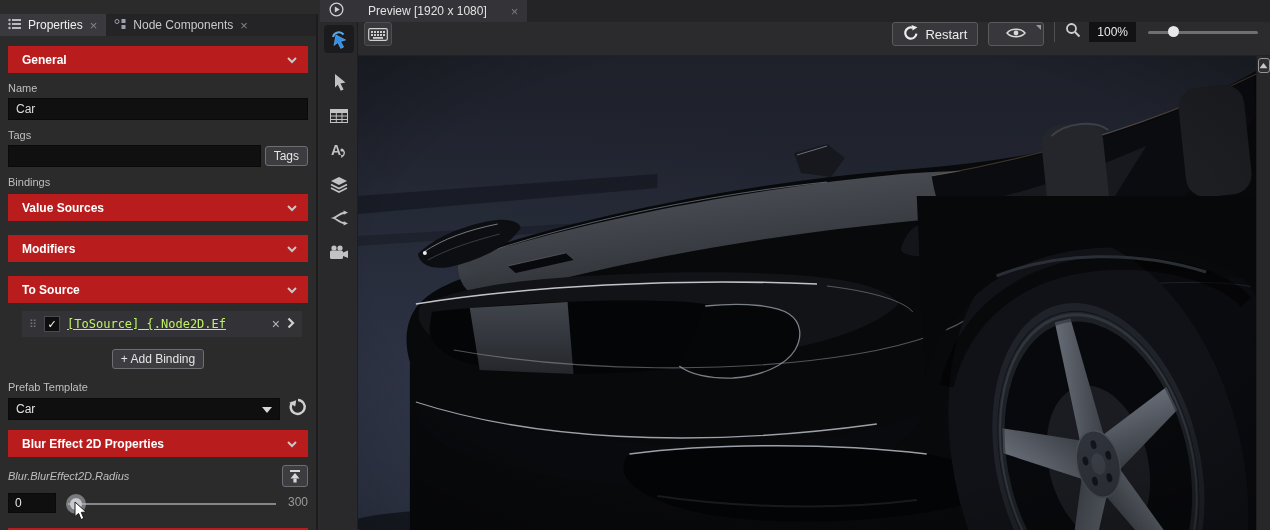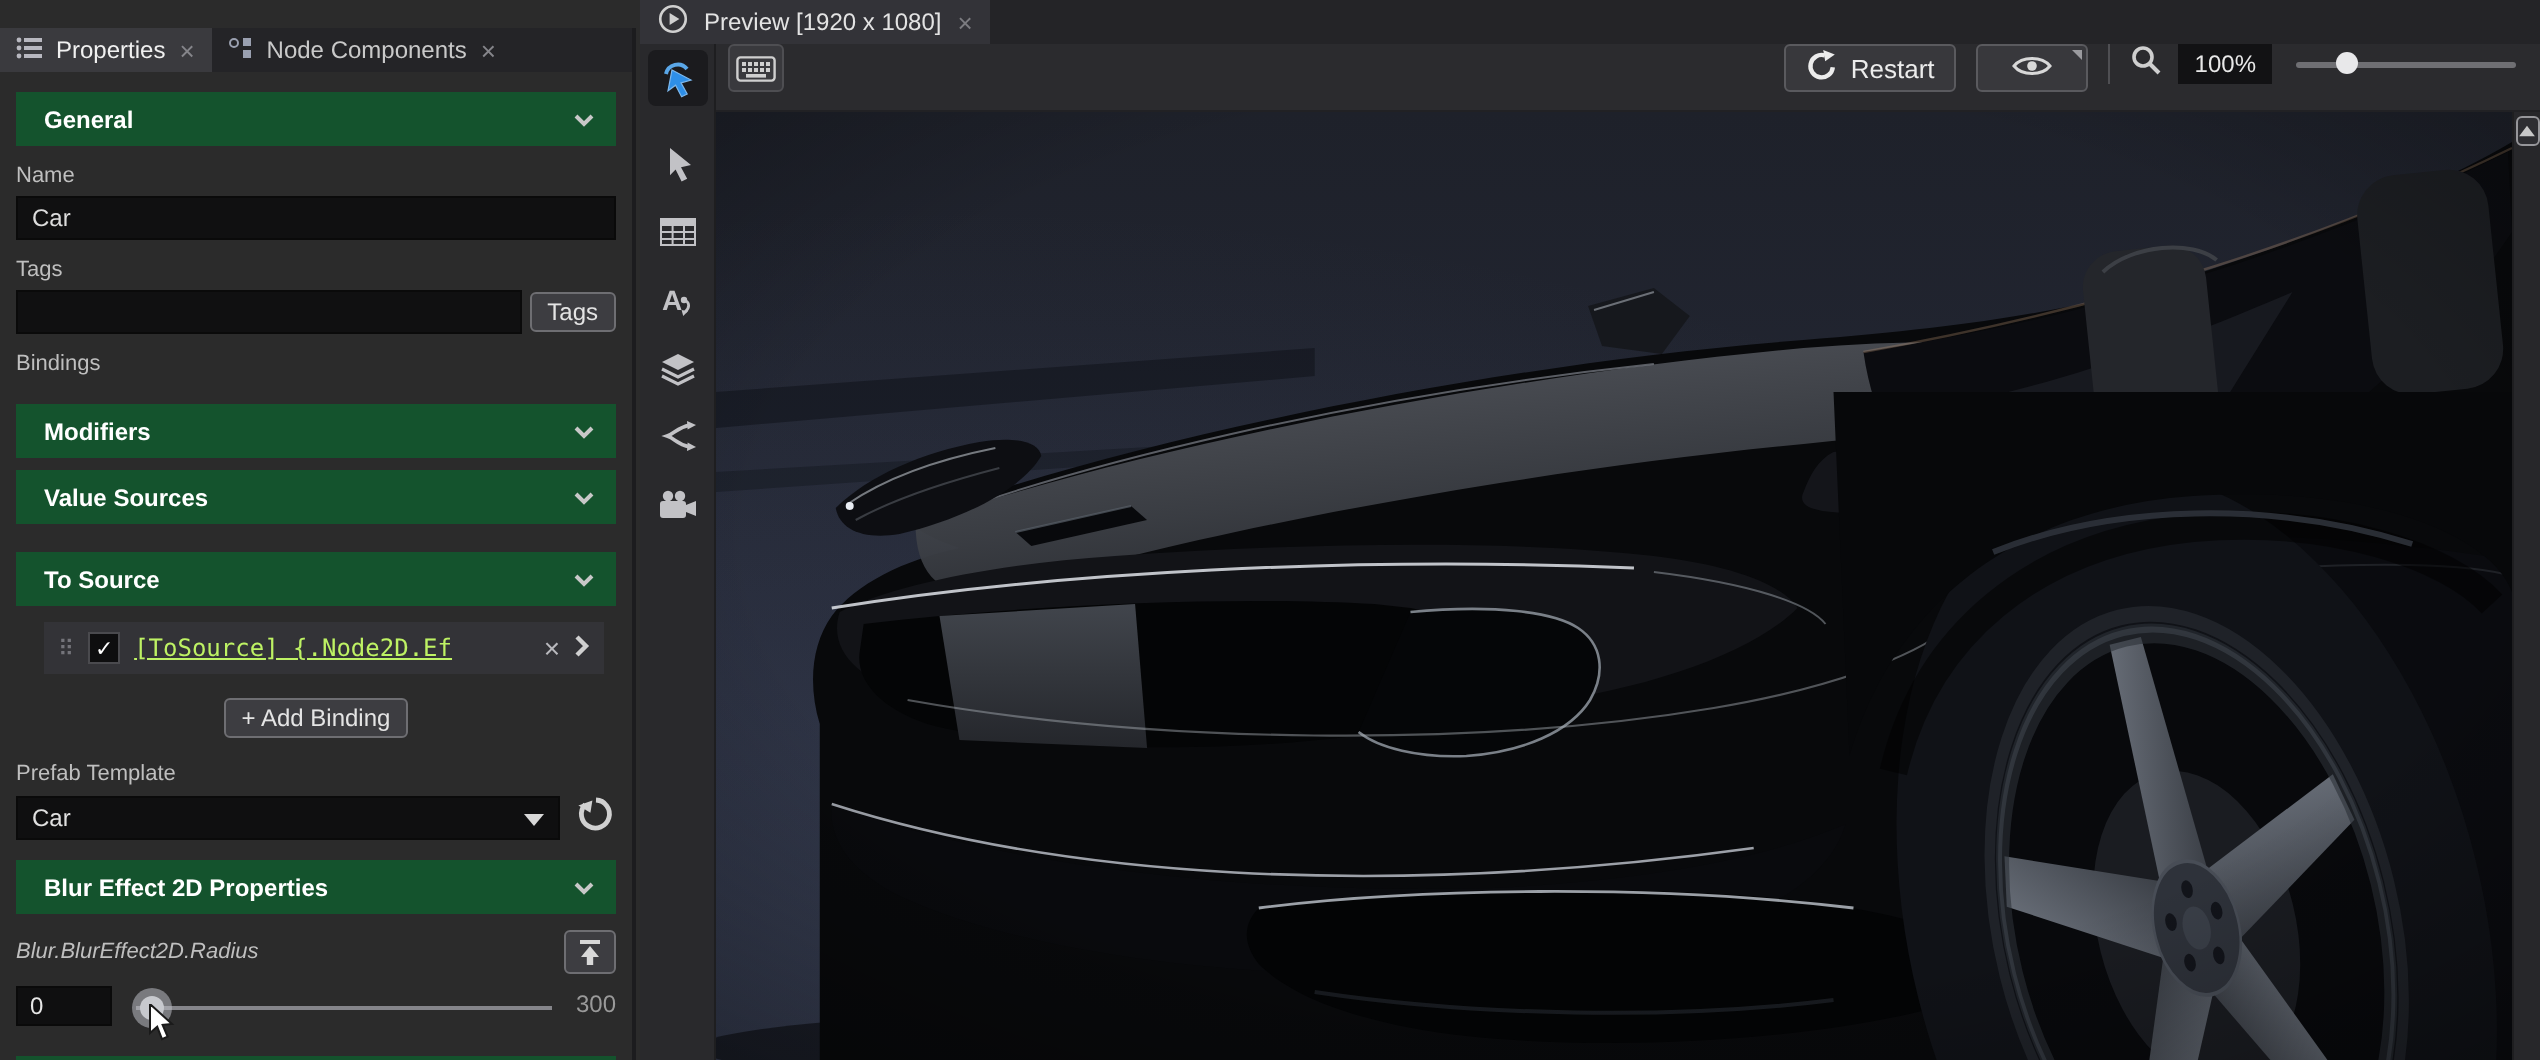--- a/index.html
+++ b/index.html
@@ -7,21 +7,21 @@
   body { font-family:"Liberation Sans", sans-serif; font-size:12px; color:#e6e6e6; }
   .app { position:relative; width:1270px; height:530px; background:#2b2b2b; }
 
   
   .left-panel { position:absolute; left:0; top:14px; width:318px; height:530px; background:#2b2b2b; border-right:2px solid #1c1c1e; }
   .tabbar { display:flex; height:22px; background:#242427; align-items:stretch; }
   .tab { display:flex; align-items:center; gap:6px; padding:0 8px; color:#c9c9c9; cursor:default; }
   .tab.active { background:#3a3a3e; color:#f0f0f0; }
   .tab .close { color:#85858a; font-size:13px; line-height:1; padding:0 1px; }
   .panel-body { padding:4px 8px 0 8px; }
-  .section-hdr { display:flex; align-items:center; justify-content:space-between; height:27px; background:#14532d; padding:0 10px 0 14px; margin-top:6px;gap:44px; }
+  .section-hdr { display:flex; align-items:center; justify-content:space-between; height:27px; background:#b91c1c; padding:0 10px 0 14px; margin-top:6px;gap:44px; }
   .section-hdr .title { font-weight:bold; font-size:12px; color:#ffffff; }
   .field-label { color:#bfbfbf; font-size:11px; margin-top:9px; }
   .text-input { width:100%; height:22px; background:#101011; border:1px solid #0a0a0a; color:#dcdcdc; font-family:"Liberation Sans",sans-serif; font-size:12px; padding:0 7px; margin-top:4px; outline:none; }
   .row { display:flex; gap:4px; align-items:center; margin-top:4px; }
   .btn { background:#3d3d41; border:1px solid #6e6e72; border-radius:3px; color:#e4e4e4; font-size:12px; padding:2px 8px; cursor:default; }
   .binding-row { display:flex; align-items:center; gap:7px; height:26px; background:#333337; margin:8px 6px 0 14px; padding:0 7px; }
   .drag-dots { color:#74747a; font-size:11px; }
   .checkbox { width:16px; height:16px; background:#0e0e0f; border:1px solid #4a4a4e; display:flex; align-items:center; justify-content:center; color:#fff; font-size:11px; }
   .bind-expr { flex:1; font-family:"DejaVu Sans Mono", monospace; font-size:12px; color:#bef264; text-decoration:underline; white-space:nowrap; overflow:hidden; }
   .row-x { color:#b9b9bd; font-size:14px; }
@@ -33,21 +33,21 @@
   .slider-row .val-input { position:absolute; left:0; top:2px; width:48px; height:20px; background:#0f0f10; border:1px solid #0a0a0a; color:#e6e6e6; padding:0 6px; font-size:12px; outline:none; }
   .slider-track { position:absolute; left:60px; right:32px; top:12px; height:2px; background:#85858a; }
   .slider-thumb { position:absolute; left:58px; top:3px; width:20px; height:20px; border-radius:50%; background:rgba(185,188,194,0.55); }
   .slider-thumb::before { content:""; position:absolute; left:4px; top:4px; width:12px; height:12px; border-radius:50%; background:#c7c9ce; }
   .slider-max { position:absolute; right:0; top:4px; color:#9a9a9a; font-size:12px; }
   .cursor-overlay { position:absolute; left:66px; top:11px; z-index:5; }
 
   
   .preview-panel { position:absolute; left:320px; top:0; right:0; bottom:0; background:#2b2b2e; }
   .pv-tabstrip { height:22px; background:#242427; display:flex; }
-  .pv-tab { display:flex; align-items:center; gap:8px; background:#333338; padding:0 9px; color:#e3e3e3; }
+  .pv-tab { display:flex; align-items:center; gap:24px; background:#333338; padding:0 9px; color:#e3e3e3; }
   .pv-tab .close { color:#7c7c80; font-size:13px; }
   .pv-toolbar { position:absolute; left:38px; right:0; top:22px; height:34px; background:#2b2b2e; display:flex; align-items:flex-start; padding:0 12px 0 6px; border-bottom:1px solid #212124; }
   .tool-btn { width:28px; height:24px; border-radius:3px; background:#39393d; border:1px solid #4e4e52; display:flex; align-items:center; justify-content:center; }
   .pv-toolbar .spacer { flex:1; }
   .pv-btn { height:24px; display:flex; align-items:center; gap:6px; background:#38383c; border:1px solid #5a5a5e; border-radius:3px; padding:0 10px; color:#ececec; font-size:13px; }
   .eye-btn { position:relative; width:56px; justify-content:center; }
   .corner-tri { position:absolute; right:2px; top:2px; width:0; height:0; border-left:5px solid transparent; border-top:5px solid #9a9a9e; }
   .vsep { width:1px; height:20px; background:#4f4f53; margin:0 10px; }
   .zoom-level { background:#121214; color:#e8e8e8; padding:3px 8px; font-size:12px; }
   .zoom-slider { position:relative; width:110px; height:20px; margin-left:12px; }
@@ -113,29 +113,29 @@
       <input class="text-input" value="Car" style="">
 
       <div class="field-label">Tags</div>
       <div class="row">
         <input class="text-input" style="margin-top: 0px; flex: 1 1 0%;" value="">
         <button class="btn">Tags</button>
       </div>
 
       <div class="field-label">Bindings</div>
 
+      <div class="section-hdr">
+        <span class="title">Value Sources</span>
+        <span><svg width="12" height="8" viewBox="0 0 12 8">
+              <polyline points="2,2 6,6 10,2" stroke="#c8c8c8" stroke-width="2" fill="none"></polyline>
+            </svg></span>
+      </div>
+
       <div class="section-hdr" style="margin-top:14px;">
         <span class="title">Modifiers</span>
-        <span><svg width="12" height="8" viewBox="0 0 12 8">
-              <polyline points="2,2 6,6 10,2" stroke="#c8c8c8" stroke-width="2" fill="none"></polyline>
-            </svg></span>
-      </div>
-
-      <div class="section-hdr">
-        <span class="title">Value Sources</span>
         <span><svg width="12" height="8" viewBox="0 0 12 8">
               <polyline points="2,2 6,6 10,2" stroke="#c8c8c8" stroke-width="2" fill="none"></polyline>
             </svg></span>
       </div>
 
       <div class="section-hdr" style="margin-top:14px;">
         <span class="title">To Source</span>
         <span><svg width="12" height="8" viewBox="0 0 12 8">
               <polyline points="2,2 6,6 10,2" stroke="#c8c8c8" stroke-width="2" fill="none"></polyline>
             </svg></span>

